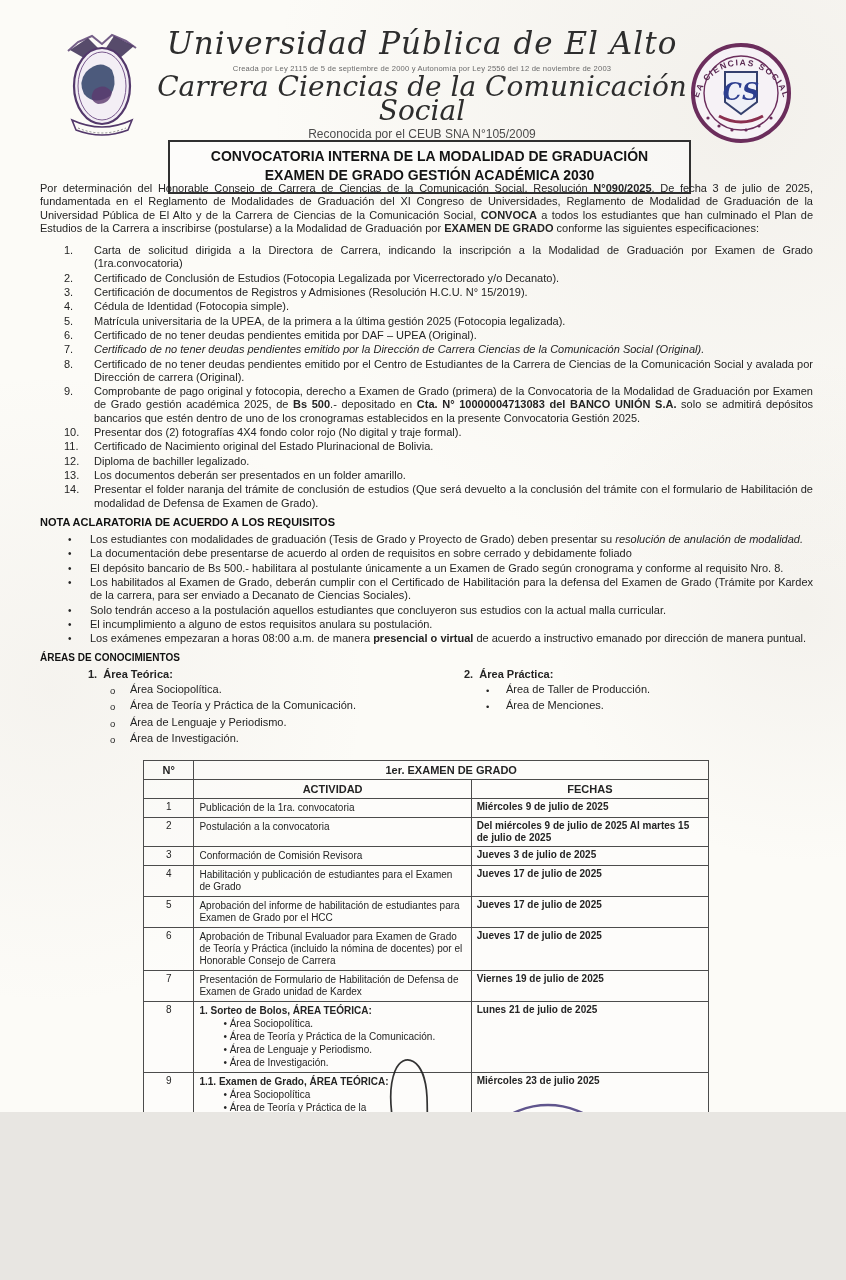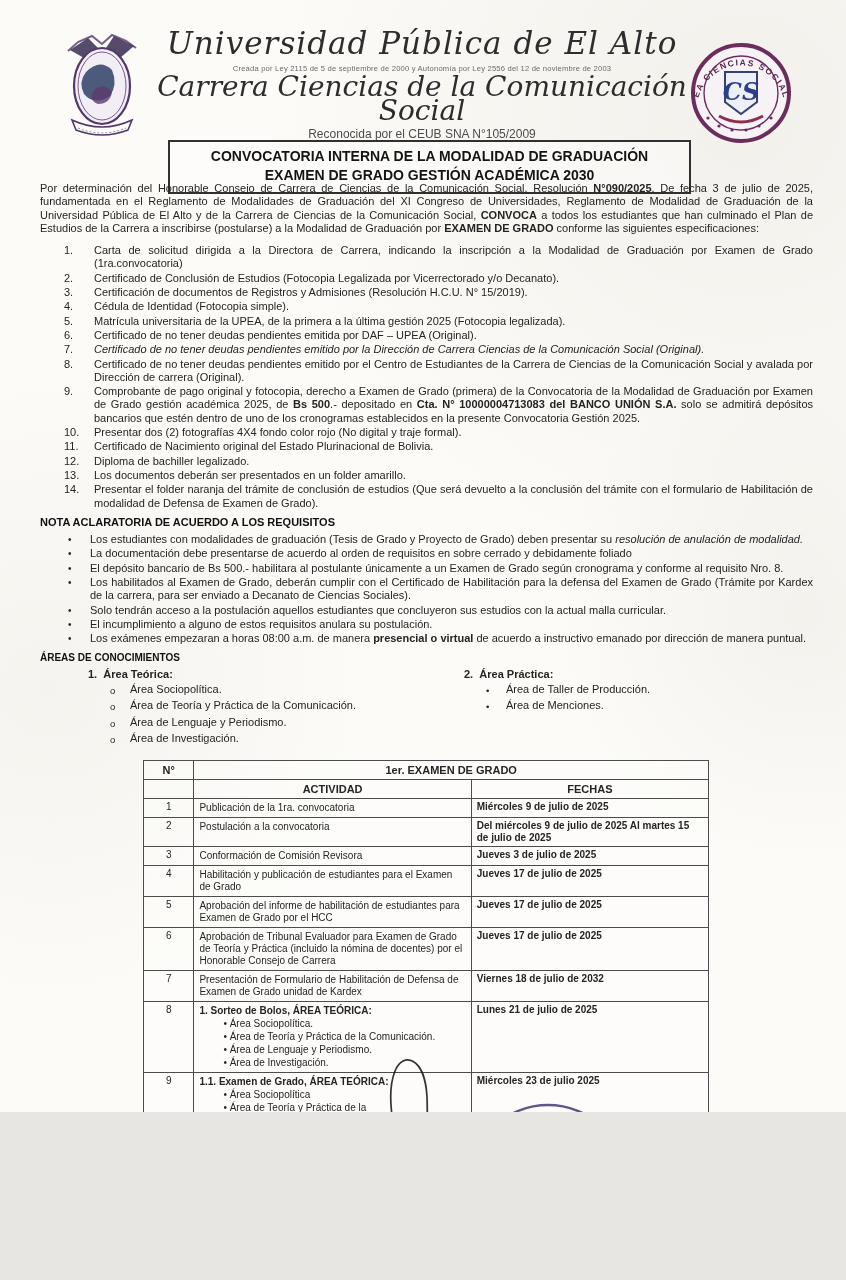--- a/index.html
+++ b/index.html
@@ -302,21 +302,21 @@
             <td class="act">
               <div class="t-line">Aprobación de Tribunal Evaluador para Examen de Grado de Teoría y Práctica (incluido la nómina de docentes) por el Honorable Consejo de Carrera</div>
             </td>
             <td class="date">Jueves 17 de julio de 2025</td>
           </tr>
           <tr>
             <td class="num">7</td>
             <td class="act">
               <div class="t-line">Presentación de Formulario de Habilitación de Defensa de Examen de Grado unidad de Kardex</div>
             </td>
-            <td class="date">Viernes 18 de julio de 2032</td>
+            <td class="date">Viernes 19 de julio de 2025</td>
           </tr>
           <tr>
             <td class="num">8</td>
             <td class="act">
               <div class="t-line hd">1.  Sorteo de Bolos, ÁREA TEÓRICA:</div>
               <div class="t-line bl">•  Área Sociopolítica.</div>
               <div class="t-line bl">•  Área de Teoría y Práctica de la Comunicación.</div>
               <div class="t-line bl">•  Área de Lenguaje y Periodismo.</div>
               <div class="t-line bl">•  Área de Investigación.</div>
             </td>

